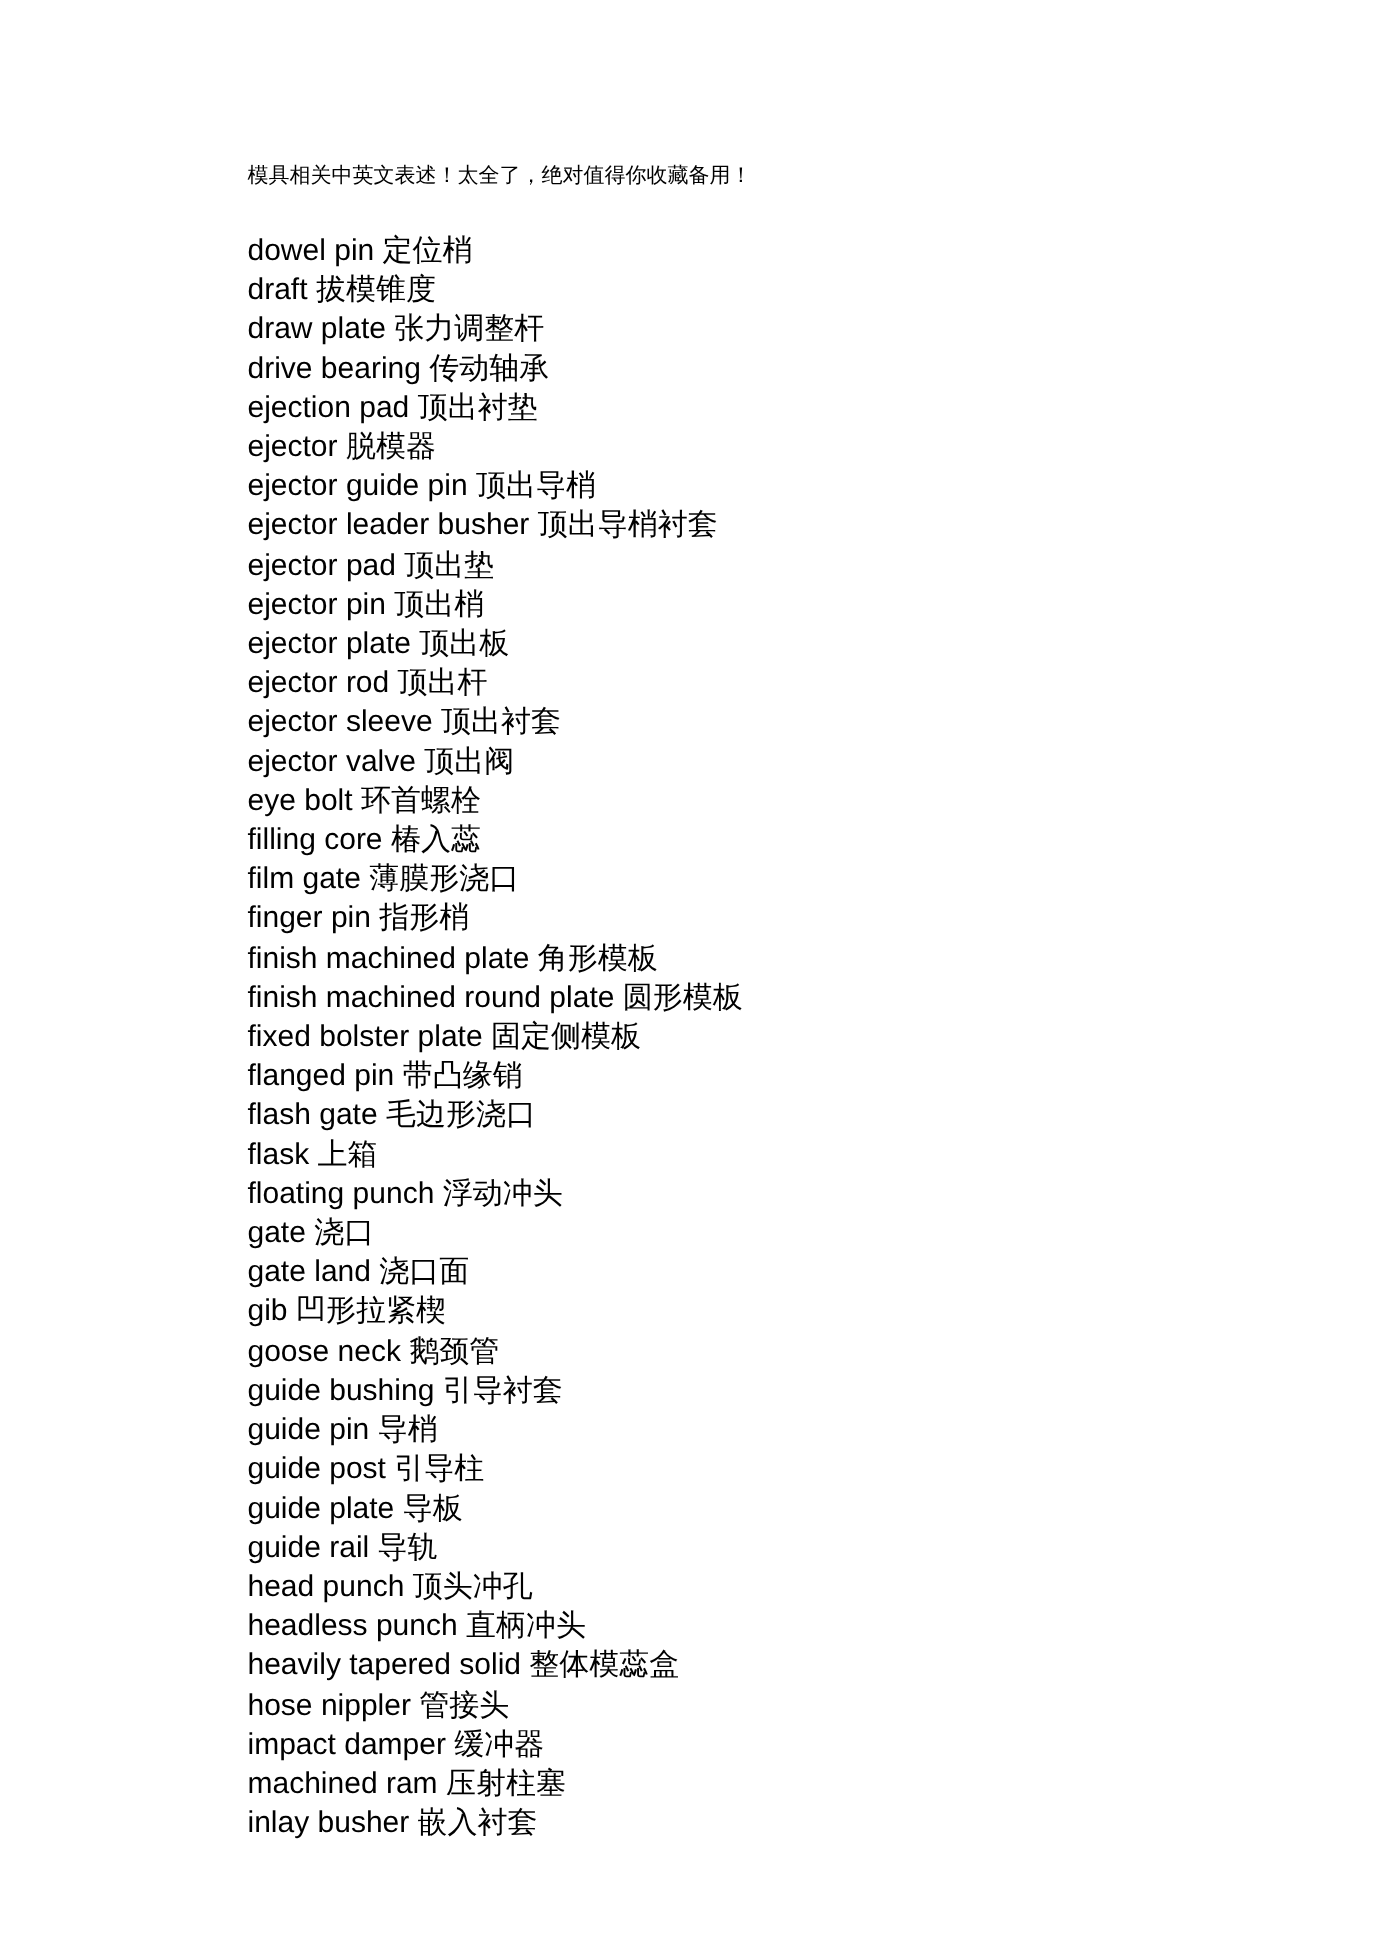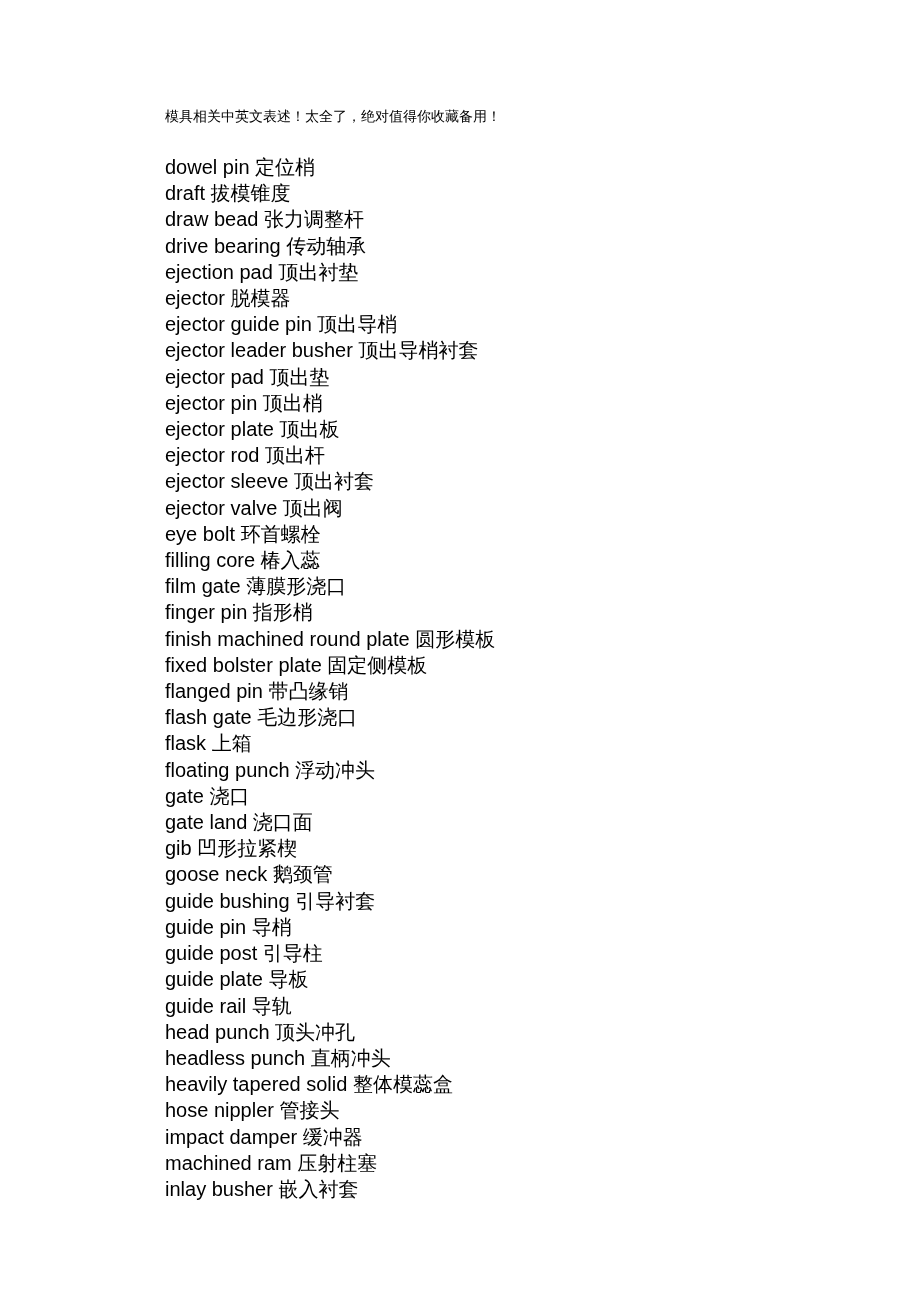--- a/index.html
+++ b/index.html
@@ -39,36 +39,37 @@
     }
   </style>
 </head>
 <body>
 
 <div class="title">模具相关中英文表述！太全了，绝对值得你收藏备用！</div>
 
 <div class="term-list">
     <div class="term-line"><span class="en">dowel pin</span>  <span class="zh">定位梢</span></div>
     <div class="term-line"><span class="en">draft</span>  <span class="zh">拔模锥度</span></div>
-    <div class="term-line"><span class="en">draw bead</span>  <span class="zh">张力调整杆</span></div>
+    <div class="term-line"><span class="en">draw plate</span>  <span class="zh">张力调整杆</span></div>
     <div class="term-line"><span class="en">drive bearing</span>  <span class="zh">传动轴承</span></div>
     <div class="term-line"><span class="en">ejection pad</span>  <span class="zh">顶出衬垫</span></div>
     <div class="term-line"><span class="en">ejector</span>  <span class="zh">脱模器</span></div>
     <div class="term-line"><span class="en">ejector guide pin</span>  <span class="zh">顶出导梢</span></div>
     <div class="term-line"><span class="en">ejector leader busher</span>  <span class="zh">顶出导梢衬套</span></div>
     <div class="term-line"><span class="en">ejector pad</span>  <span class="zh">顶出垫</span></div>
     <div class="term-line"><span class="en">ejector pin</span>  <span class="zh">顶出梢</span></div>
     <div class="term-line"><span class="en">ejector plate</span>  <span class="zh">顶出板</span></div>
     <div class="term-line"><span class="en">ejector rod</span>  <span class="zh">顶出杆</span></div>
     <div class="term-line"><span class="en">ejector sleeve</span>  <span class="zh">顶出衬套</span></div>
     <div class="term-line"><span class="en">ejector valve</span>  <span class="zh">顶出阀</span></div>
     <div class="term-line"><span class="en">eye bolt</span>  <span class="zh">环首螺栓</span></div>
     <div class="term-line"><span class="en">filling core</span>  <span class="zh">椿入蕊</span></div>
     <div class="term-line"><span class="en">film gate</span>  <span class="zh">薄膜形浇口</span></div>
     <div class="term-line"><span class="en">finger pin</span>  <span class="zh">指形梢</span></div>
+    <div class="term-line"><span class="en">finish machined plate</span>  <span class="zh">角形模板</span></div>
     <div class="term-line"><span class="en">finish machined round plate</span>  <span class="zh">圆形模板</span></div>
     <div class="term-line"><span class="en">fixed bolster plate</span>  <span class="zh">固定侧模板</span></div>
     <div class="term-line"><span class="en">flanged pin</span>  <span class="zh">带凸缘销</span></div>
     <div class="term-line"><span class="en">flash gate</span>  <span class="zh">毛边形浇口</span></div>
     <div class="term-line"><span class="en">flask</span>  <span class="zh">上箱</span></div>
     <div class="term-line"><span class="en">floating punch</span>  <span class="zh">浮动冲头</span></div>
     <div class="term-line"><span class="en">gate</span>  <span class="zh">浇口</span></div>
     <div class="term-line"><span class="en">gate land</span>  <span class="zh">浇口面</span></div>
     <div class="term-line"><span class="en">gib</span>  <span class="zh">凹形拉紧楔</span></div>
     <div class="term-line"><span class="en">goose neck</span>  <span class="zh">鹅颈管</span></div>

